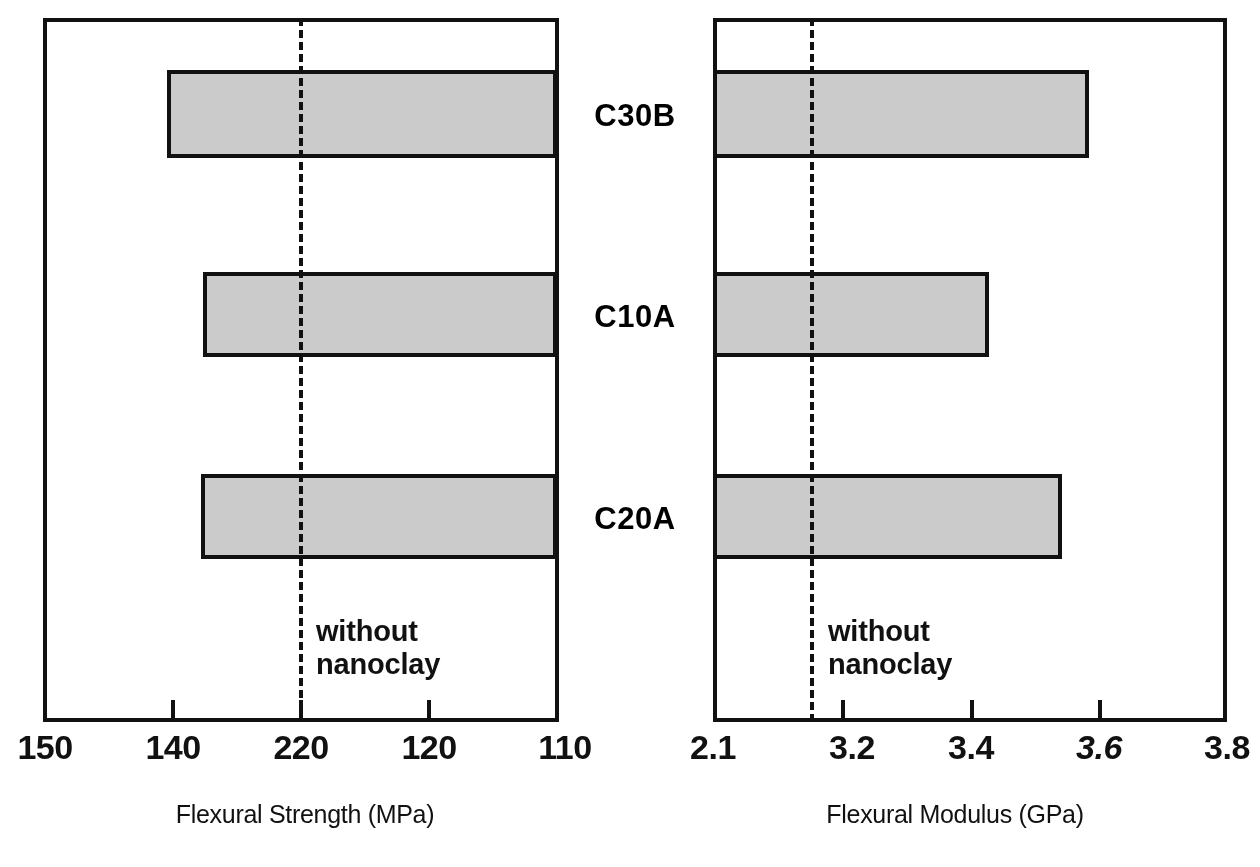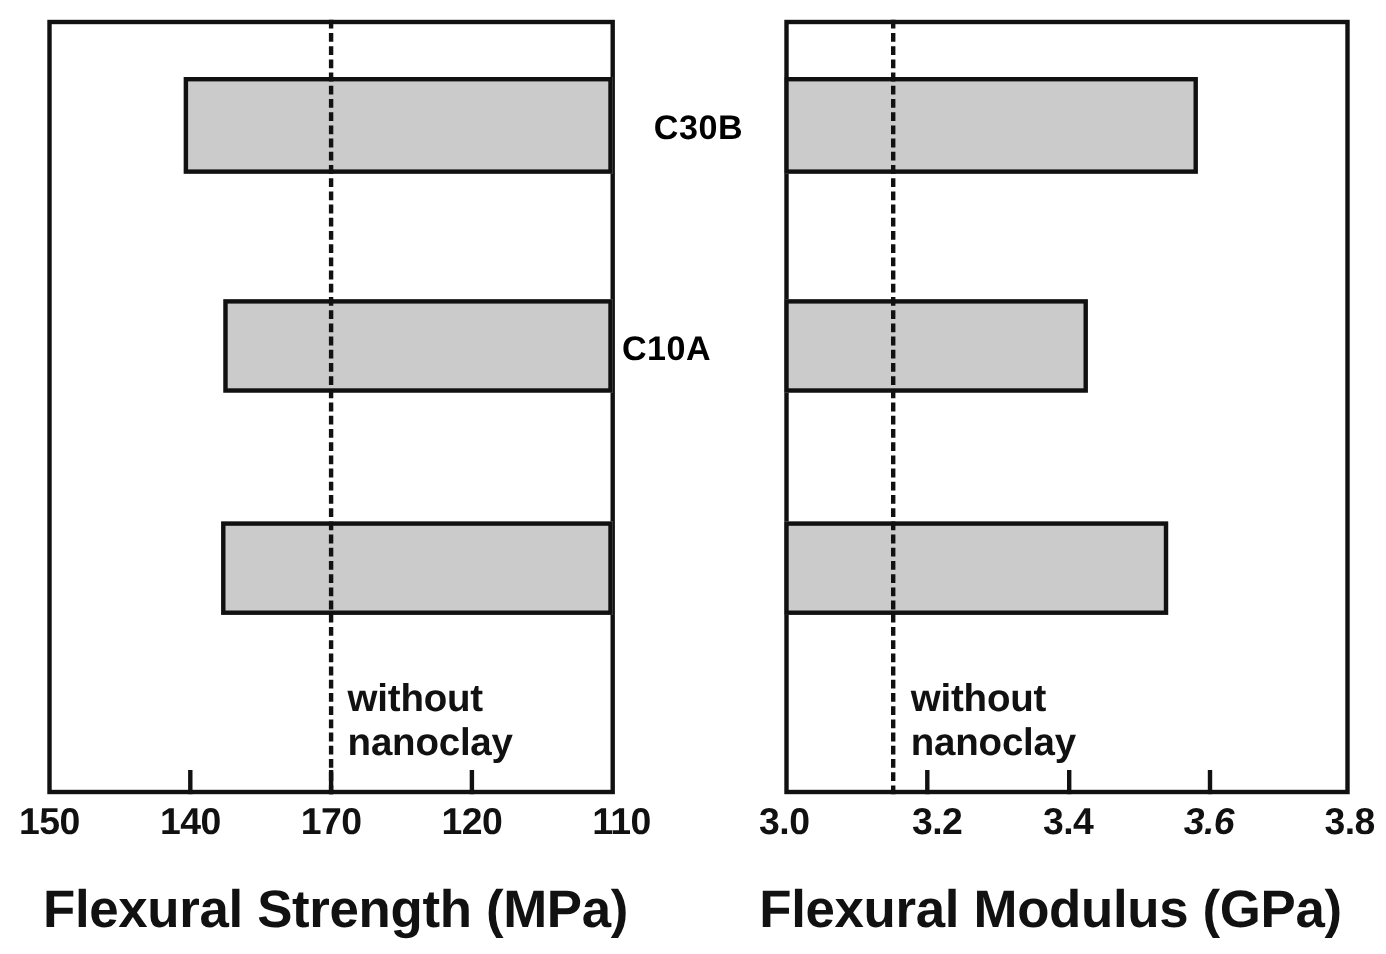--- a/index.html
+++ b/index.html
@@ -53,21 +53,21 @@
     position: absolute;
     width: 0;
     border-left: 4px dashed #111111;
     top: 18px;
     height: 704px;
   }
 
   
   .annotation {
     position: absolute;
-    font-size: 35px;
+    font-size: 29px;
     font-weight: bold;
     line-height: 1.14;
     color: #111111;
     white-space: pre-line;
     letter-spacing: -0.2px;
   }
 
   
   .cat-label {
     position: absolute;
@@ -97,22 +97,22 @@
     color: #111111;
     text-align: center;
     width: 110px;
     letter-spacing: -0.5px;
   }
 
   
   .axis-title {
     position: absolute;
     top: 800px;
-    font-size: 48px;
-    font-weight: bold;
+    font-size: 25px;
+    font-weight: normal;
     color: #111111;
     text-align: center;
     letter-spacing: -0.3px;
   }
   #xtitle-left  { left: 0;   width: 610px; }
   #xtitle-right { left: 20px; width: 610px; }
 </style>
 </head>
 <body>
 
@@ -132,50 +132,51 @@
 
     <div class="annotation" style="left:316px; top:615px;">without
 nanoclay</div>
 
     <div class="tick" style="left:171px;"></div>
     <div class="tick" style="left:299px;"></div>
     <div class="tick" style="left:427px;"></div>
 
     <div class="tick-label" style="left:-10px;">150</div>
     <div class="tick-label" style="left:118px;">140</div>
-    <div class="tick-label" style="left:246px;">170</div>
+    <div class="tick-label" style="left:246px;">220</div>
     <div class="tick-label" style="left:374px;">120</div>
     <div class="tick-label" style="left:510px;">110</div>
 
     <div class="axis-title" id="xtitle-left">Flexural Strength (MPa)</div>
   </div>
 
   <div class="cat-label" style="left:555px; top:98px;">C30B</div>
-  <div class="cat-label" style="left:526px; top:299px;">C10A</div>
+  <div class="cat-label" style="left:555px; top:299px;">C10A</div>
+  <div class="cat-label" style="left:555px; top:501px;">C20A</div>
 
   <div class="panel" id="panel-right">
 
     <div class="plot-frame" id="plot-right"></div>
 
     <div class="bar" style="left:83px; top:70px; width:376px; height:88px;"></div>
 
     <div class="bar" style="left:83px; top:272px; width:276px; height:85px;"></div>
 
     <div class="bar" style="left:83px; top:474px; width:349px; height:85px;"></div>
 
     <div class="ref-line" style="left:180px;"></div>
 
     <div class="annotation" style="left:198px; top:615px;">without
 nanoclay</div>
 
     <div class="tick" style="left:211px;"></div>
     <div class="tick" style="left:340px;"></div>
     <div class="tick" style="left:468px;"></div>
 
-    <div class="tick-label" style="left:28px;">3.0</div>
+    <div class="tick-label" style="left:28px;">2.1</div>
     <div class="tick-label" style="left:167px;">3.2</div>
     <div class="tick-label" style="left:286px;">3.4</div>
     <div class="tick-label" style="left:414px;font-style:italic;">3.6</div>
     <div class="tick-label" style="left:542px;">3.8</div>
 
     <div class="axis-title" id="xtitle-right">Flexural Modulus (GPa)</div>
   </div>
 
 </div>
 

